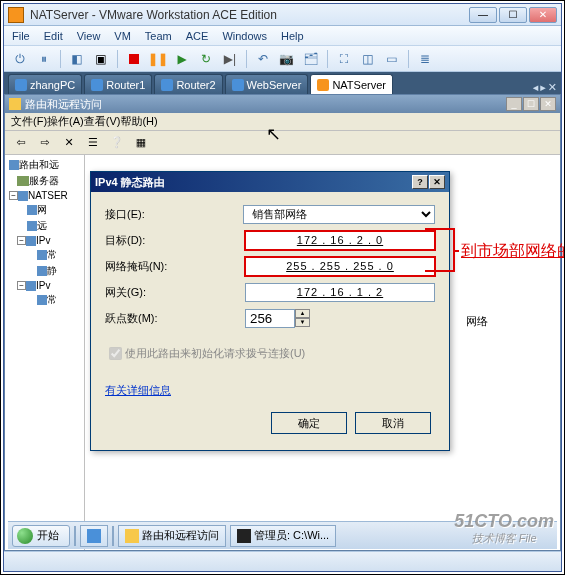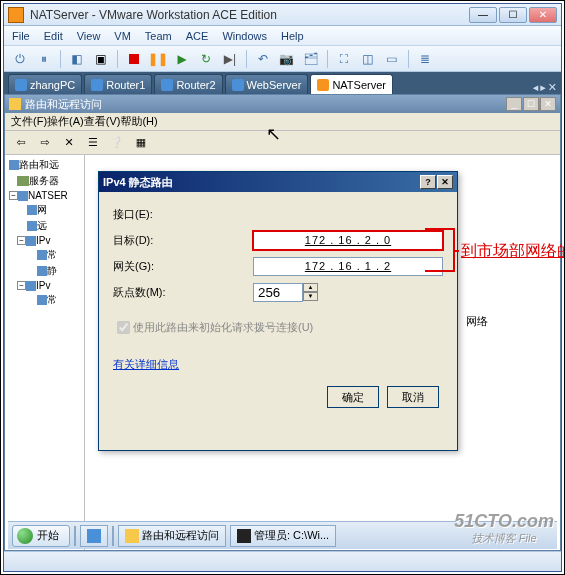--- a/index.html
+++ b/index.html
@@ -184,21 +184,21 @@
   .tree-indent1 { padding-left: 10px; }
   .tree-indent2 { padding-left: 20px; }
   .tree-indent3 { padding-left: 30px; }
   .tree-icon { width: 10px; height: 10px; background: #5a8fc7; display: inline-block; }
   .tree-icon.server { background: #7a9a5a; width: 12px; }
   .tree-toggle { width: 9px; height: 9px; border: 1px solid #888; display: inline-flex; align-items: center; justify-content: center; font-size: 8px; background: #fff; }
   
   
   .dialog {
     position: absolute;
-    left: 97px; top: 170px;
+    left: 89px; top: 170px;
     width: 360px; height: 280px;
     background: #ece9d8;
     border: 1px solid #003c74;
     box-shadow: 2px 2px 6px rgba(0,0,0,0.3);
     z-index: 10;
   }
   .dlg-title {
     height: 20px;
     background: linear-gradient(to right, #0a246a, #3a6ea5);
     color: #fff;
@@ -243,21 +243,21 @@
     width: 50px; height: 19px;
     border: 1px solid #7f9db9; background: #fff;
     padding: 0 4px;
   }
   .spin-btns { display: flex; flex-direction: column; }
   .spin-btn { width: 15px; height: 9px; background: #ece9d8; border: 1px solid #888; font-size: 6px; text-align: center; line-height: 6px; }
   .chk-row { display: flex; align-items: center; margin: 16px 0 12px 0; color: #888; }
   .link { color: #0033cc; text-decoration: underline; margin-top: 8px; display: inline-block; }
   .dlg-btns { display: flex; justify-content: flex-end; gap: 8px; margin-top: 14px; padding-right: 4px; }
   .dlg-btn {
-    width: 52px; height: 22px;
+    width: 76px; height: 22px;
     background: #ece9d8;
     border: 1px solid #003c74;
     font-size: 11px;
   }
   
   
   .red-bracket {
     position: absolute;
     left: 432px; top: 227px;
     width: 22px; height: 44px;
@@ -544,24 +544,31 @@
   <div class="dlg-title">
     <span>IPv4 静态路由</span>
     <div class="dlg-title-btns">
       <div class="dlg-title-btn">?</div>
       <div class="dlg-title-btn">✕</div>
     </div>
   </div>
   <div class="dlg-body">
     <div class="dlg-row">
       <div class="dlg-label">接口(E):</div>
+      <select class="dlg-field">
+        <option>销售部网络</option>
+      </select>
     </div>
     <div class="dlg-row">
       <div class="dlg-label">目标(D):</div>
       <div class="ip-field hl">172 . 16 .  2 .  0</div>
+    </div>
+    <div class="dlg-row">
+      <div class="dlg-label">网络掩码(N):</div>
+      <div class="ip-field hl">255 . 255 . 255 .  0</div>
     </div>
     <div class="dlg-row">
       <div class="dlg-label">网关(G):</div>
       <div class="ip-field">172 . 16 .  1 .  2</div>
     </div>
     <div class="dlg-row">
       <div class="dlg-label">跃点数(M):</div>
       <div class="spin-wrap">
         <input class="spin" value="256" style="">
         <div class="spin-btns">

